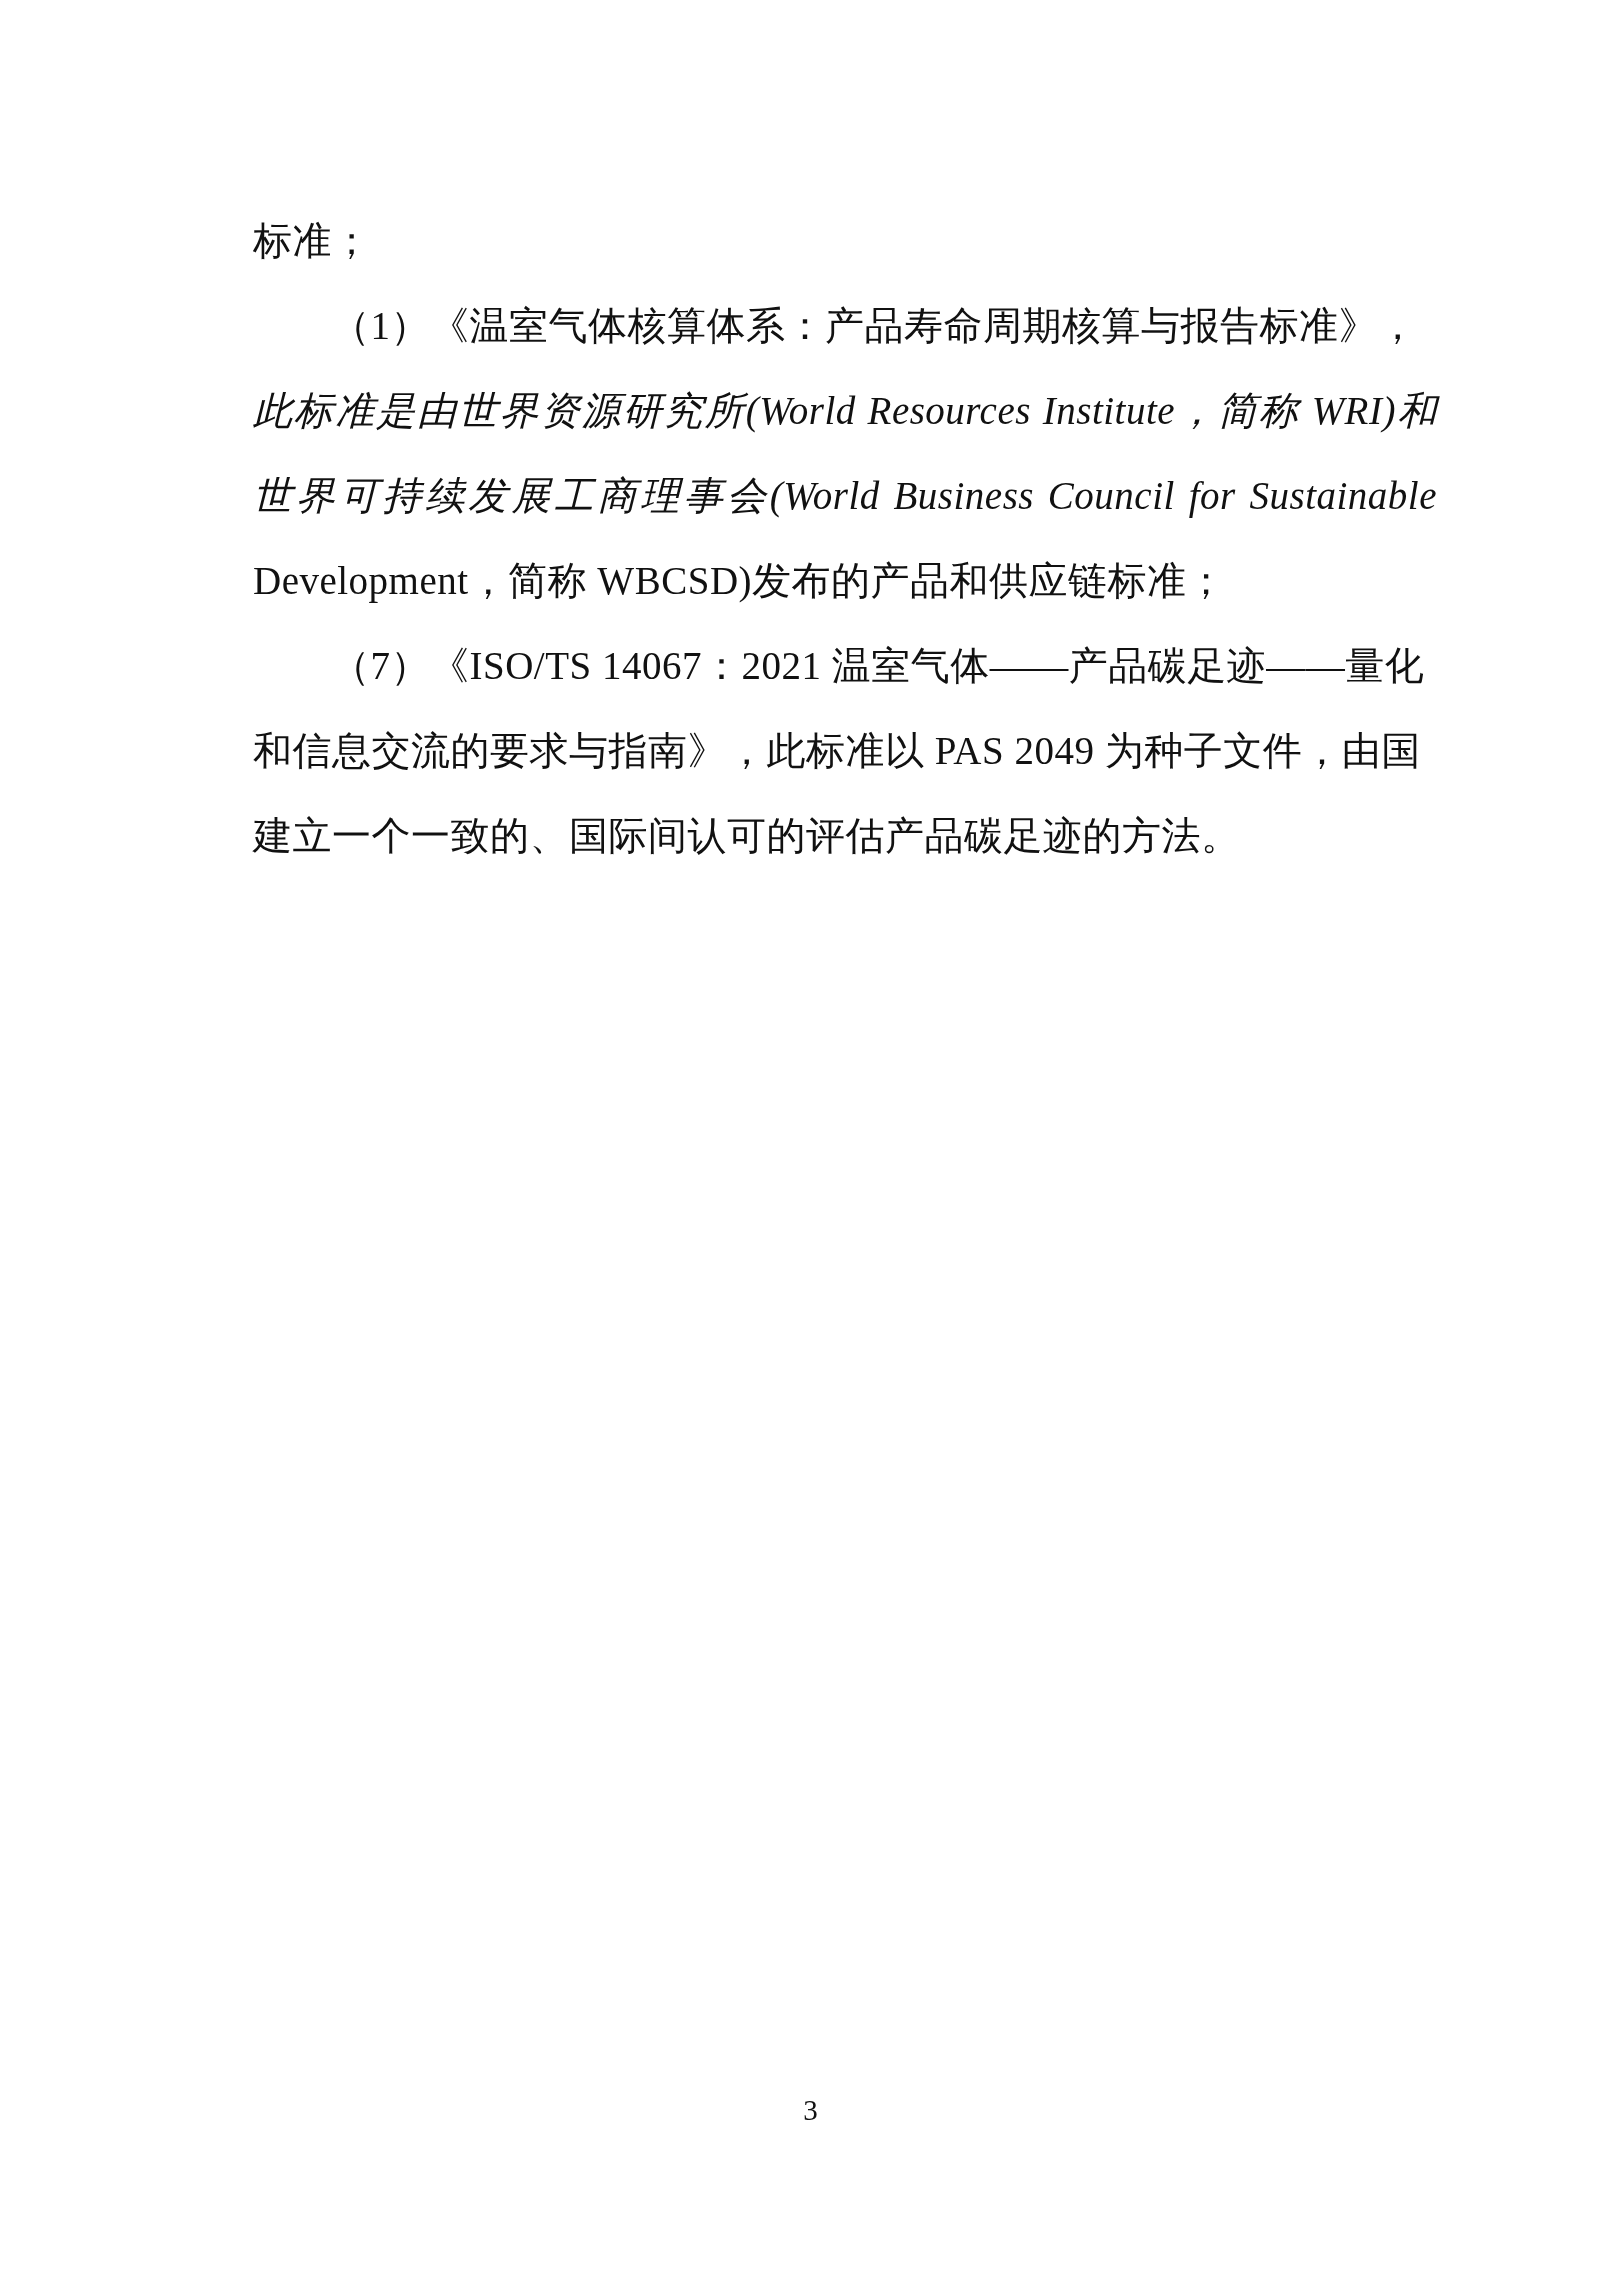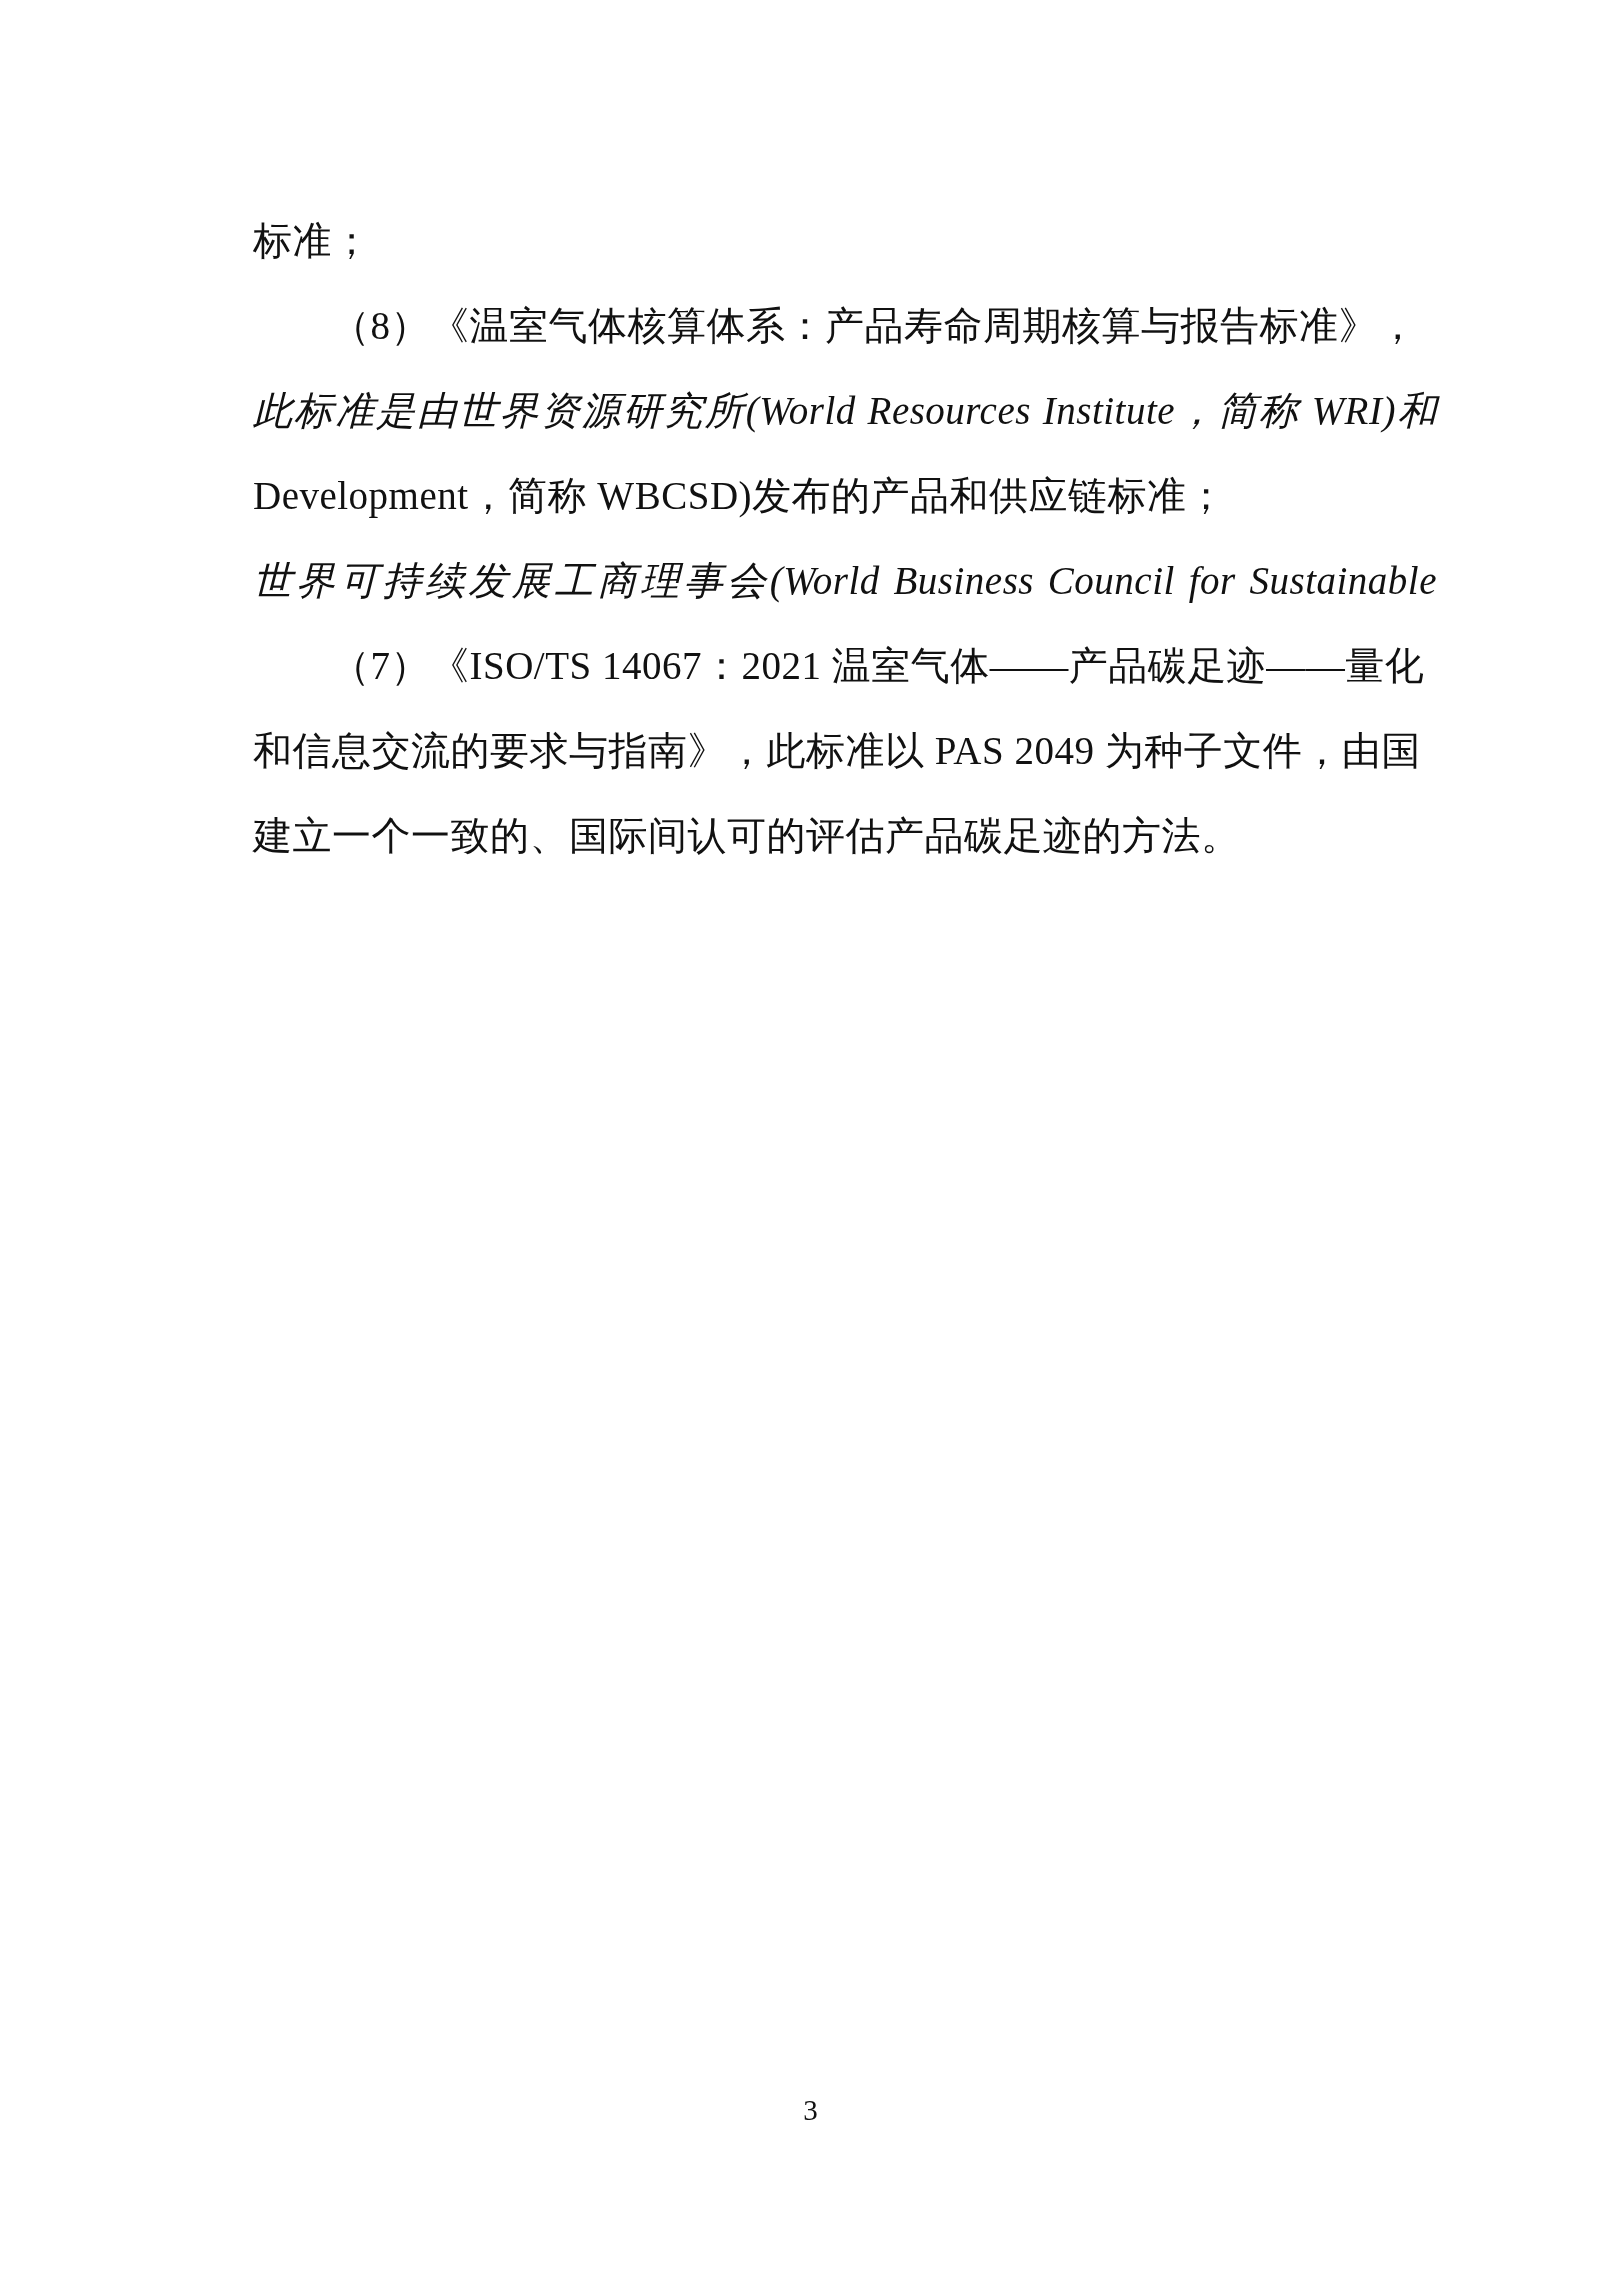--- a/index.html
+++ b/index.html
@@ -52,24 +52,24 @@
     color: #111111;
   }
 </style>
 </head>
 <body>
 
 <div class="page">
 
   <div class="text-block">
     <div class="line">标准；</div>
-    <div class="line indent">（8）《温室气体核算体系：产品寿命周期核算与报告标准》，</div>
+    <div class="line indent">（1）《温室气体核算体系：产品寿命周期核算与报告标准》，</div>
     <div class="line stretch">此标准是由世界资源研究所(World Resources Institute，简称 WRI)和</div>
+    <div class="line stretch">世界可持续发展工商理事会(World Business Council for Sustainable</div>
     <div class="line">Development，简称 WBCSD)发布的产品和供应链标准；</div>
-    <div class="line stretch">世界可持续发展工商理事会(World Business Council for Sustainable</div>
     <div class="line indent">（7）《ISO/TS 14067：2021 温室气体——产品碳足迹——量化</div>
     <div class="line">和信息交流的要求与指南》，此标准以 PAS 2049 为种子文件，由国</div>
     <div class="line">建立一个一致的、国际间认可的评估产品碳足迹的方法。</div>
   </div>
 
   <div class="page-footer">
     <span class="page-number">3</span>
   </div>
 
 </div>

